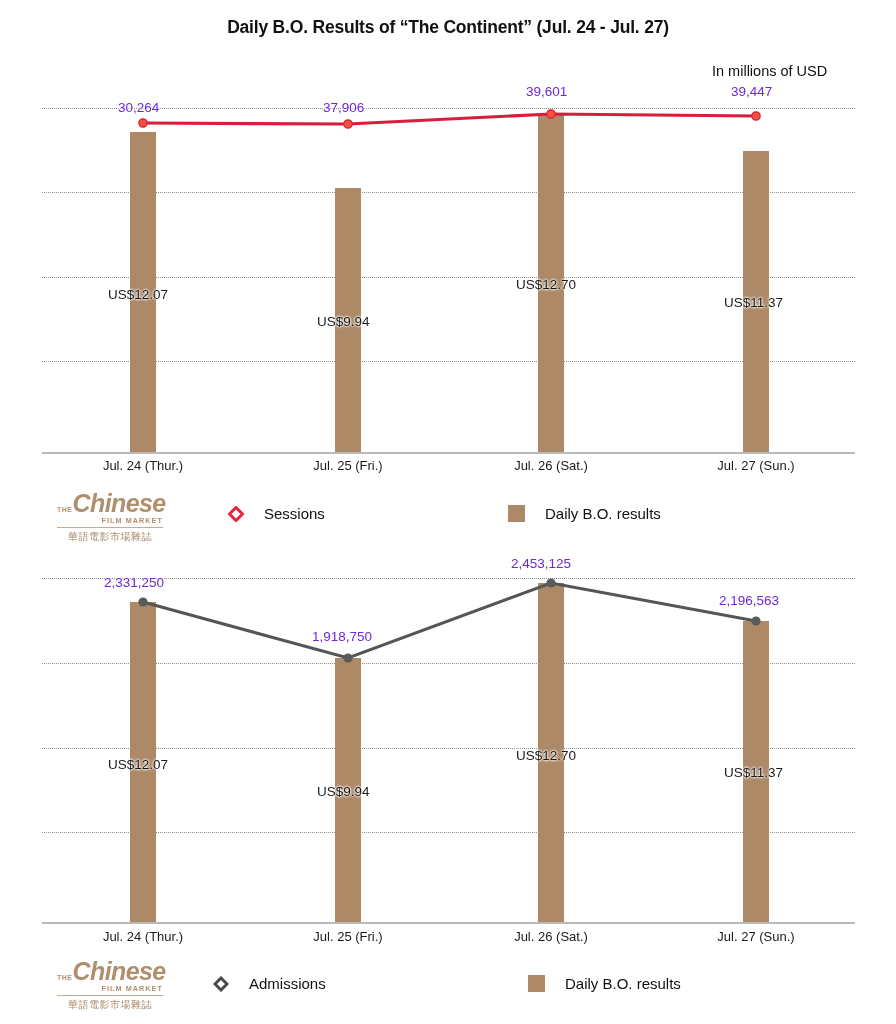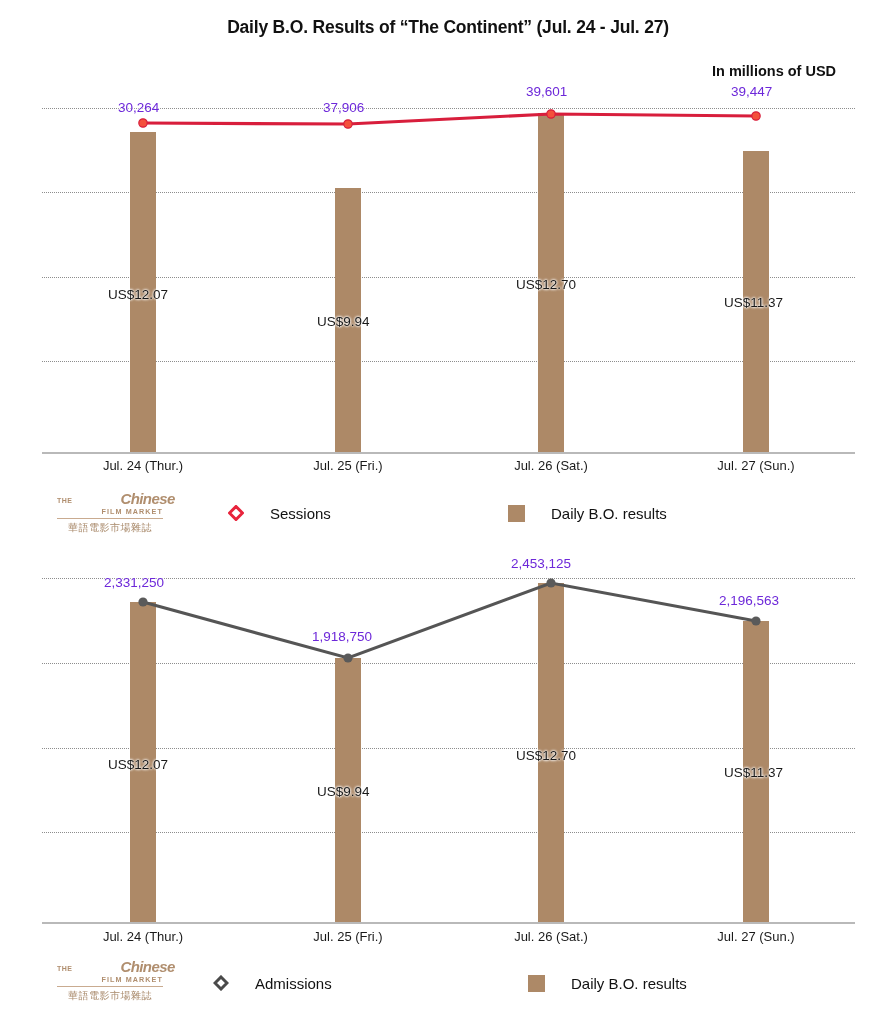--- a/index.html
+++ b/index.html
@@ -15,21 +15,21 @@
 
   
   .chart-title{
     position:absolute;top:17px;left:0;width:896px;
     text-align:center;
     font-size:17.5px;font-weight:bold;letter-spacing:-0.2px;
     color:#111;
   }
   .units-label{
     position:absolute;top:63px;left:712px;
-    font-size:14.5px;font-weight:bold;color:#111;
+    font-size:14.5px;font-weight:normal;color:#111;
   }
 
   
   .panel{position:absolute;left:0;width:896px;}
   .plot{position:absolute;left:0;top:0;width:896px;}
   .gridline{
     position:absolute;left:42px;width:813px;height:0;
     border-top:1px dotted #8d8d8d;
   }
   .axis{
@@ -54,35 +54,35 @@
   }
   .xtick{
     position:absolute;
     font-size:13px;color:#1a1a1a;
     text-align:center;width:160px;white-space:nowrap;
   }
   .series-svg{position:absolute;left:0;top:0;}
 
   
   .legend{position:absolute;left:0;width:896px;height:60px;}
-  .legend-item{position:absolute;display:flex;align-items:flex-start;gap:26px;}
+  .legend-item{position:absolute;display:flex;align-items:flex-end;gap:20px;}
   .legend-text{font-size:15px;color:#111;}
   .swatch-square{width:17px;height:17px;background:#ad8967;display:block;}
   .marker-ring{display:block;}
 
   
   .logo{position:absolute;width:106px;}
   .logo-top{display:flex;align-items:flex-end;line-height:1;}
   .logo-the{
     font-size:7px;font-weight:bold;color:#b08e6e;
     letter-spacing:0.5px;margin-bottom:2px;
   }
   .logo-chinese{
-    font-size:15px;font-weight:bold;font-style:italic;
-    color:#b08e6e;letter-spacing:-0.6px;line-height:0.9;margin-left:48px;
+    font-size:25px;font-weight:bold;font-style:italic;
+    color:#b08e6e;letter-spacing:-0.6px;line-height:0.9;
   }
   .logo-fm{
     font-size:7.2px;font-weight:bold;color:#b08e6e;
     letter-spacing:1.1px;text-align:right;margin-top:1px;
   }
   .logo-rule{height:1px;background:#c9ab90;margin:2px 0 2px 0;}
   .logo-cn{
     font-size:10px;color:#a98a6b;letter-spacing:0.5px;text-align:center;
     font-family:"DejaVu Sans", sans-serif;
   }

